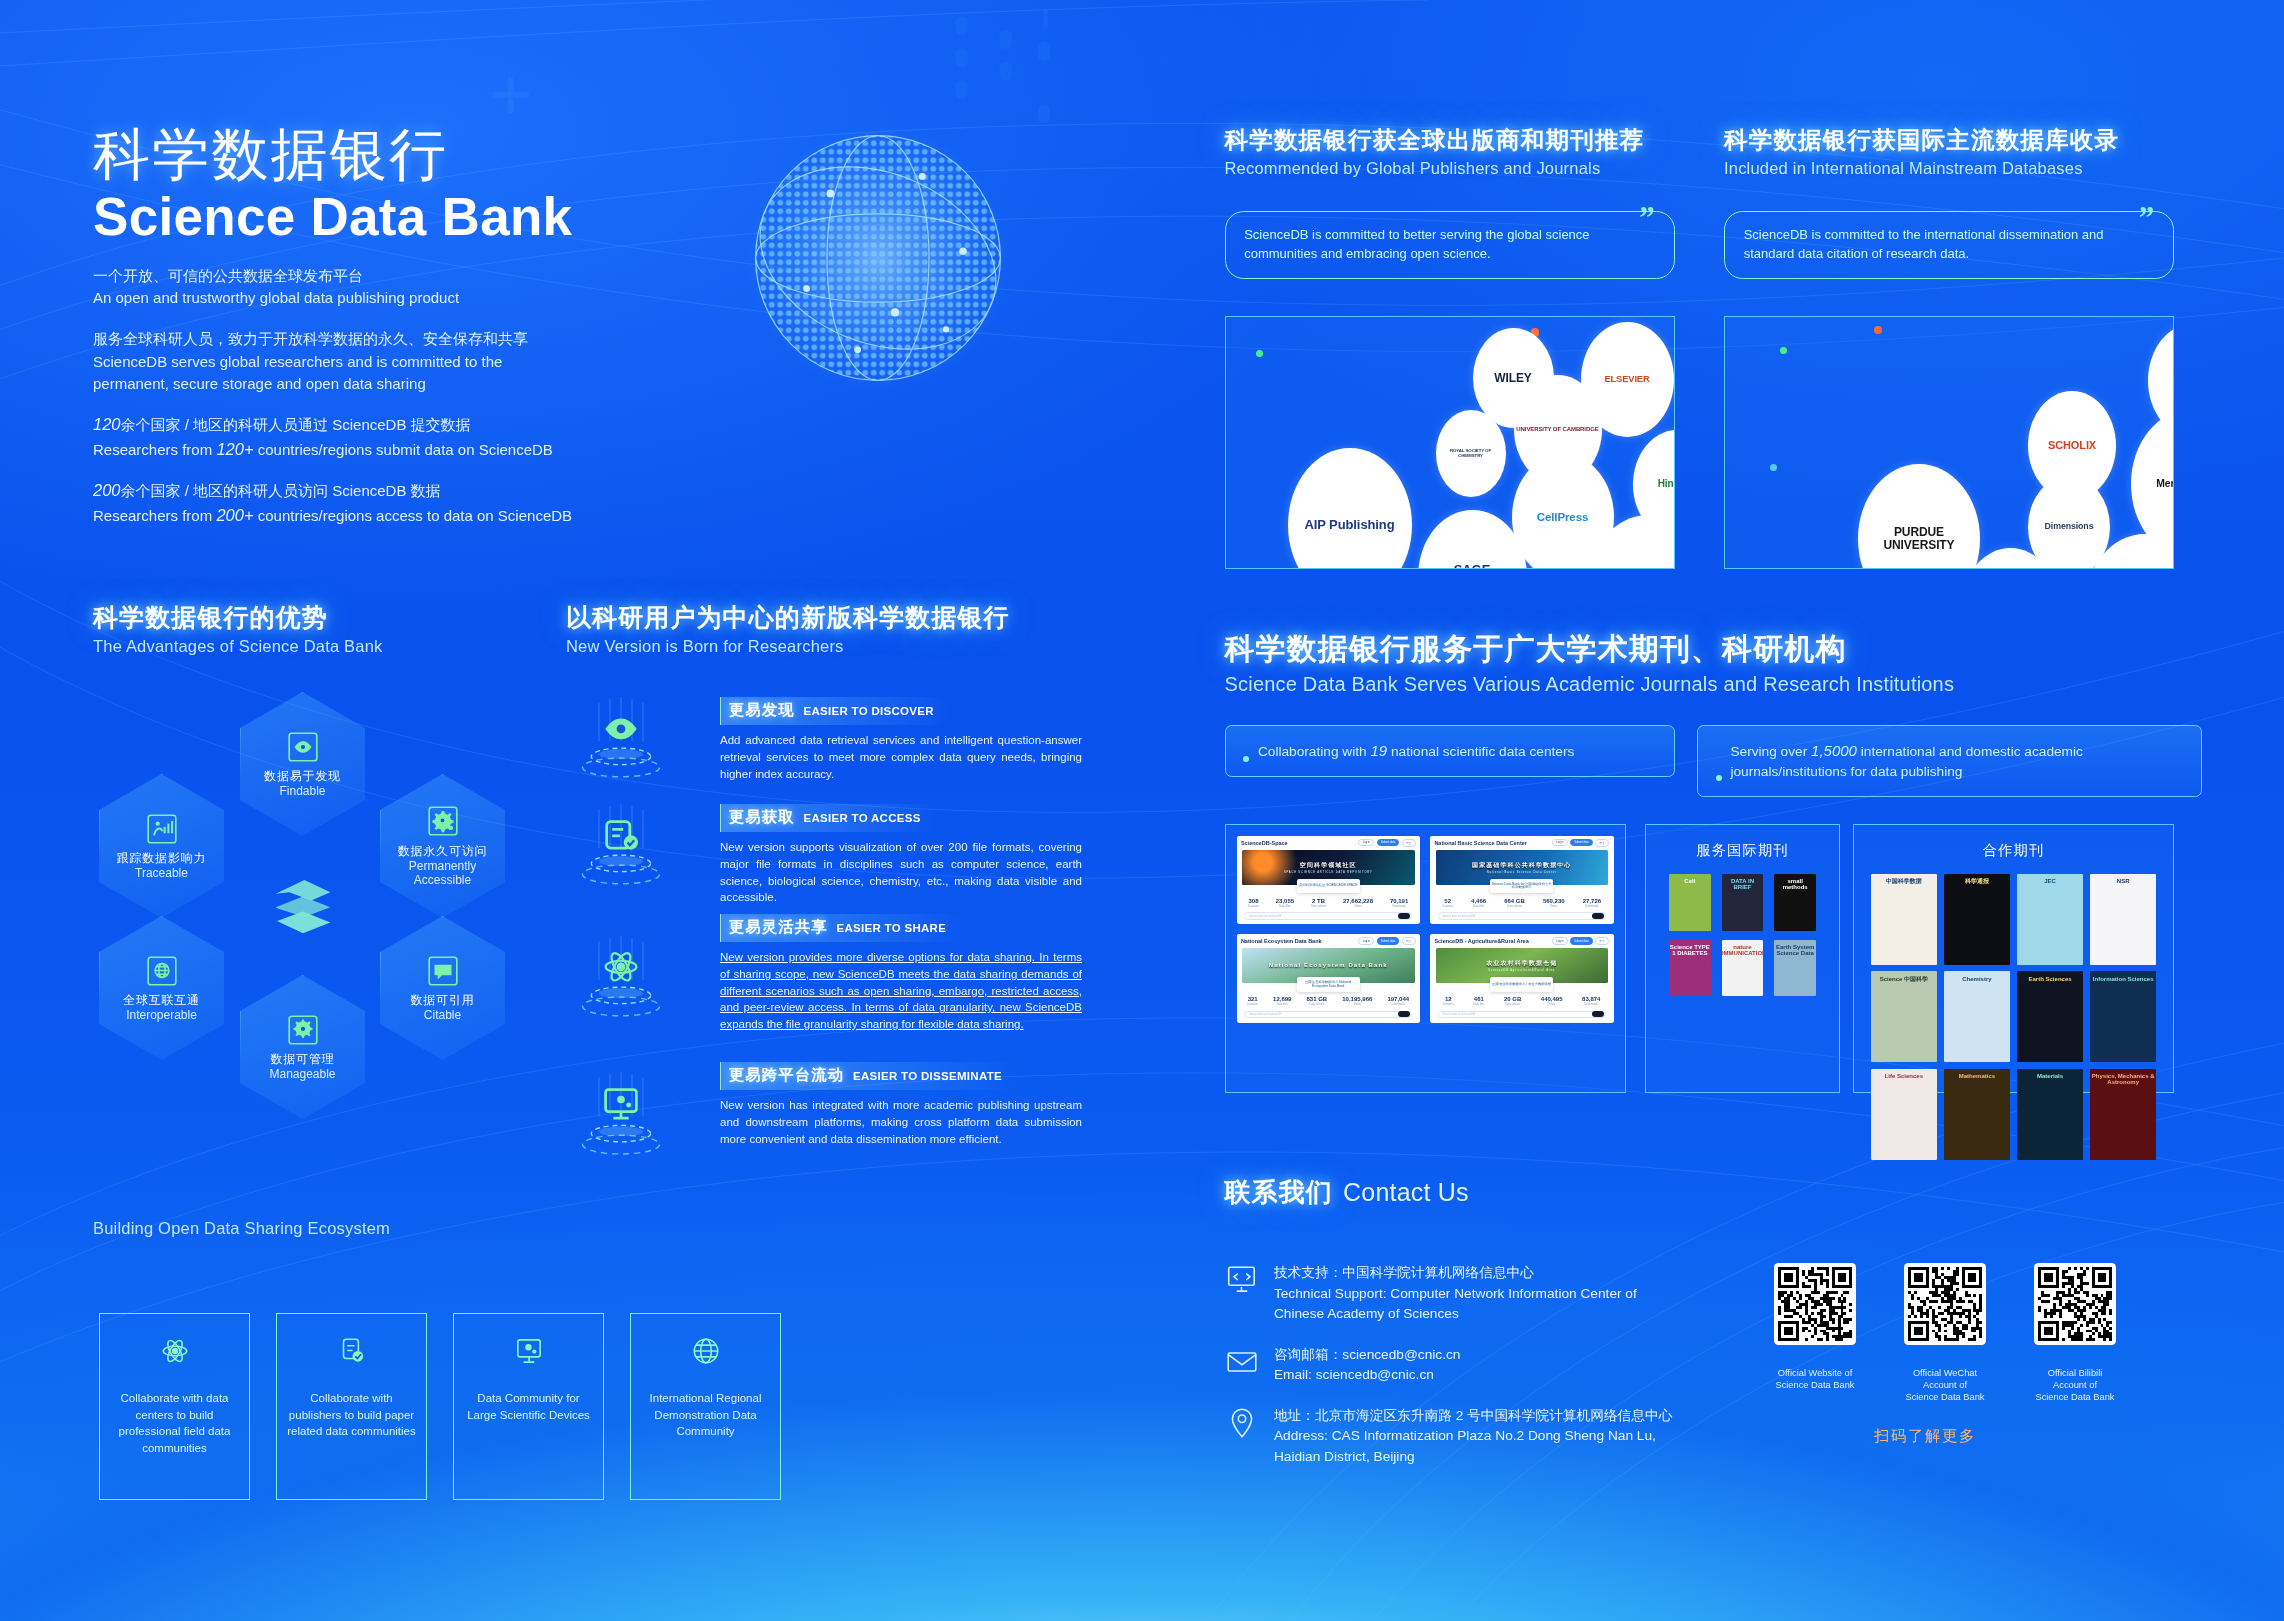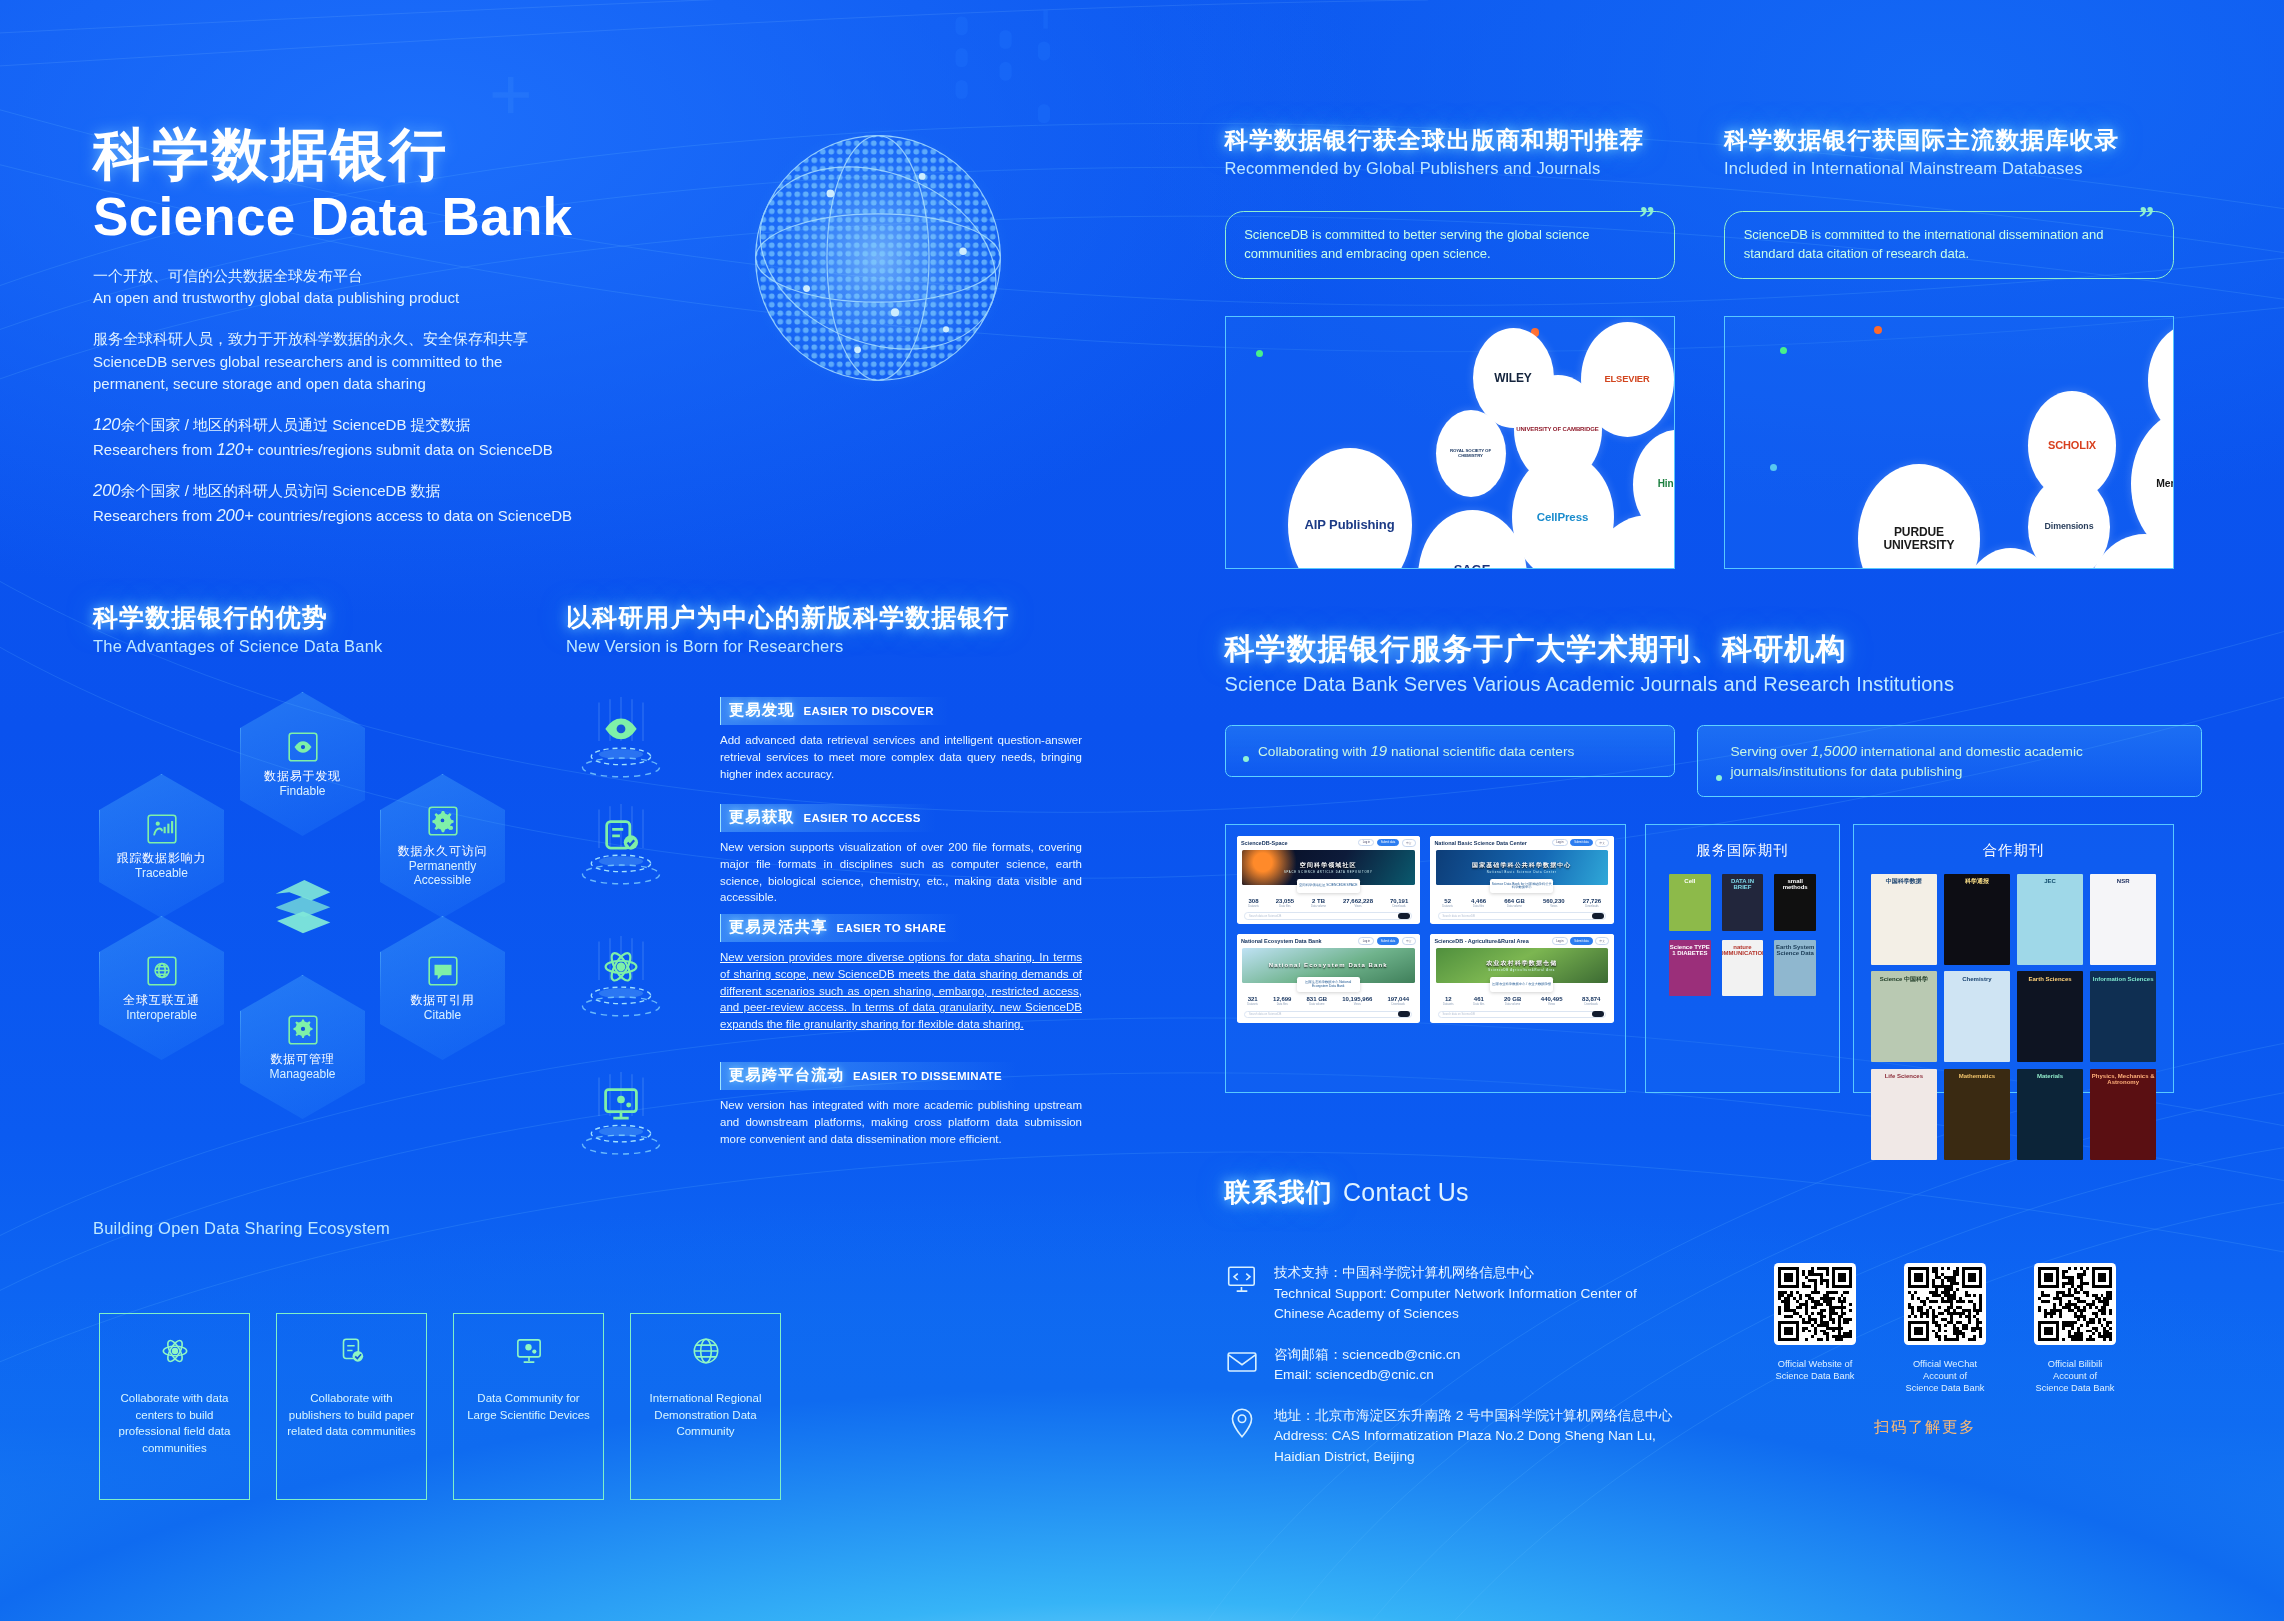--- a/index.html
+++ b/index.html
@@ -23,21 +23,21 @@
   .col-right { position:absolute; left:1197px; top:0; width:1087px; height:1621px; z-index:5; }
 
   
   .h-cn { font-size:30px; font-weight:bold; letter-spacing:1.1px; color:#ffffff;
           text-shadow:0 0 12px rgba(140,230,255,.85), 0 0 26px rgba(80,190,255,.55); }
   .h-en { font-size:20px; color:#bfe9ff; margin-top:3.3px; font-weight:400; letter-spacing:0.2px;}
   .h-cn.sm { font-size:25px; }
   .h-en.sm { font-size:16.5px; }
 
   
-  .mast-cn { font-size:57px; font-weight:bold; letter-spacing:2.2px; line-height:1.06;
+  .mast-cn { font-size:57px; font-weight:normal; letter-spacing:2.2px; line-height:1.06;
              text-shadow:0 0 14.3px rgba(150,225,255,.6); }
   .mast-en { font-size:53px; font-weight:bold; letter-spacing:0.3px; line-height:1.12; margin-top:2.2px; }
   .sub-block { margin-top:18.7px; }
   .sub-cn { font-size:15px; color:#dff2ff; line-height:1.5; }
   .sub-en { font-size:15px; color:#dff2ff; line-height:1.5; }
   .stat-line { margin-top:16.5px; }
   .stat-cn { font-size:15px; color:#e4f4ff; line-height:1.5; }
   .stat-en { font-size:15px; color:#e4f4ff; line-height:1.5; }
   .num { font-style:italic; font-size:16.5px; }
 
@@ -145,21 +145,21 @@
 
   
   .crow { display:flex; gap:15.4px; align-items:flex-start; margin-bottom:20px; }
   .cico { width:34px; height:34px; flex:none; }
   .cico svg { width:100%; height:100%; }
   .ctxt { font-size:13.7px; line-height:1.5; color:#eaf7ff; }
   .qr-wrap { position:absolute; right:71px; top:1263px; width:439px; }
   .qrs { display:flex; gap:48px; justify-content:flex-start; }
   .qr { width:82px; }
   .qr .box { width:82px; height:82px; background:#fff; border-radius:4.4px; padding:3.8px; }
-  .qr .cap { font-size:9.3px; color:#dff2ff; text-align:center; margin-top:13px; line-height:1.3;}
+  .qr .cap { font-size:9.3px; color:#dff2ff; text-align:center; margin-top:22px; line-height:1.3;}
   .scan { text-align:center; font-size:15.4px; color:#fdba74; margin-top:23px; letter-spacing:1.6px;
           margin-right:137px;}
 </style>
 </head>
 <body>
 
 <div id="bg">
   <svg viewBox="0 0 4159 2952" preserveAspectRatio="none">
     <g stroke="#6fc8ff" fill="none" opacity="0.30">
       <path d="M0,520 C900,200 2400,120 4159,380"></path>

